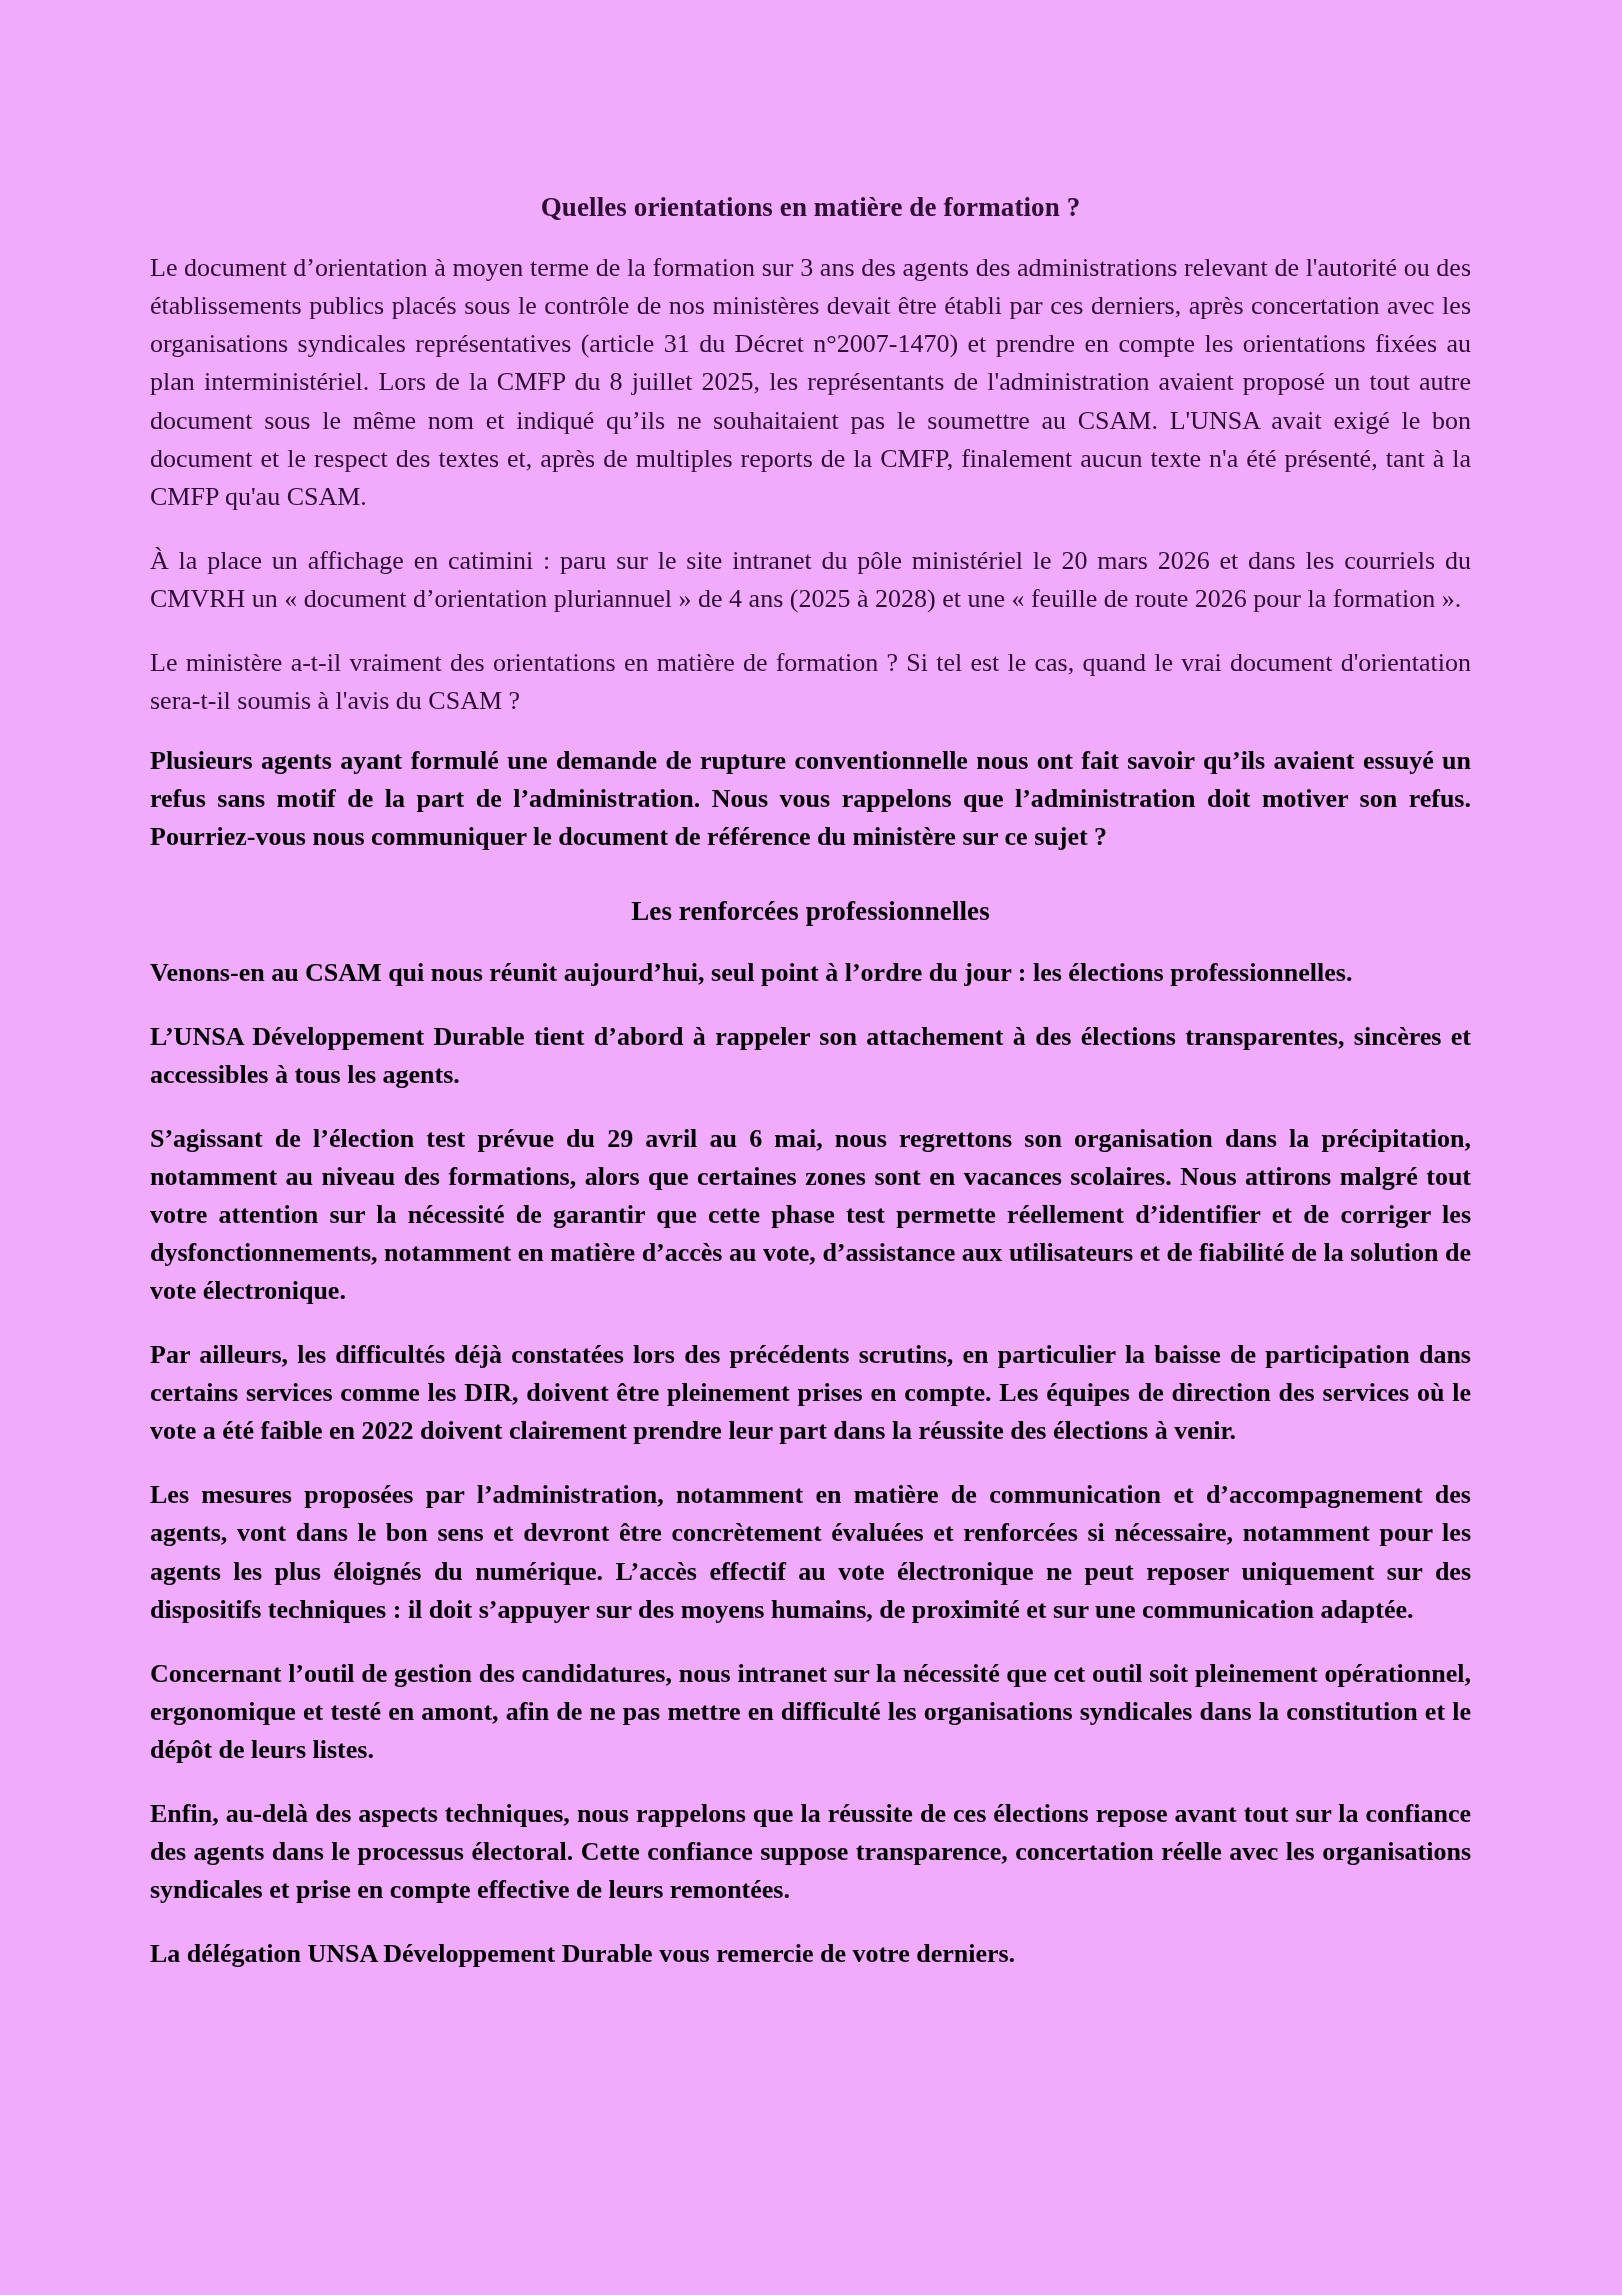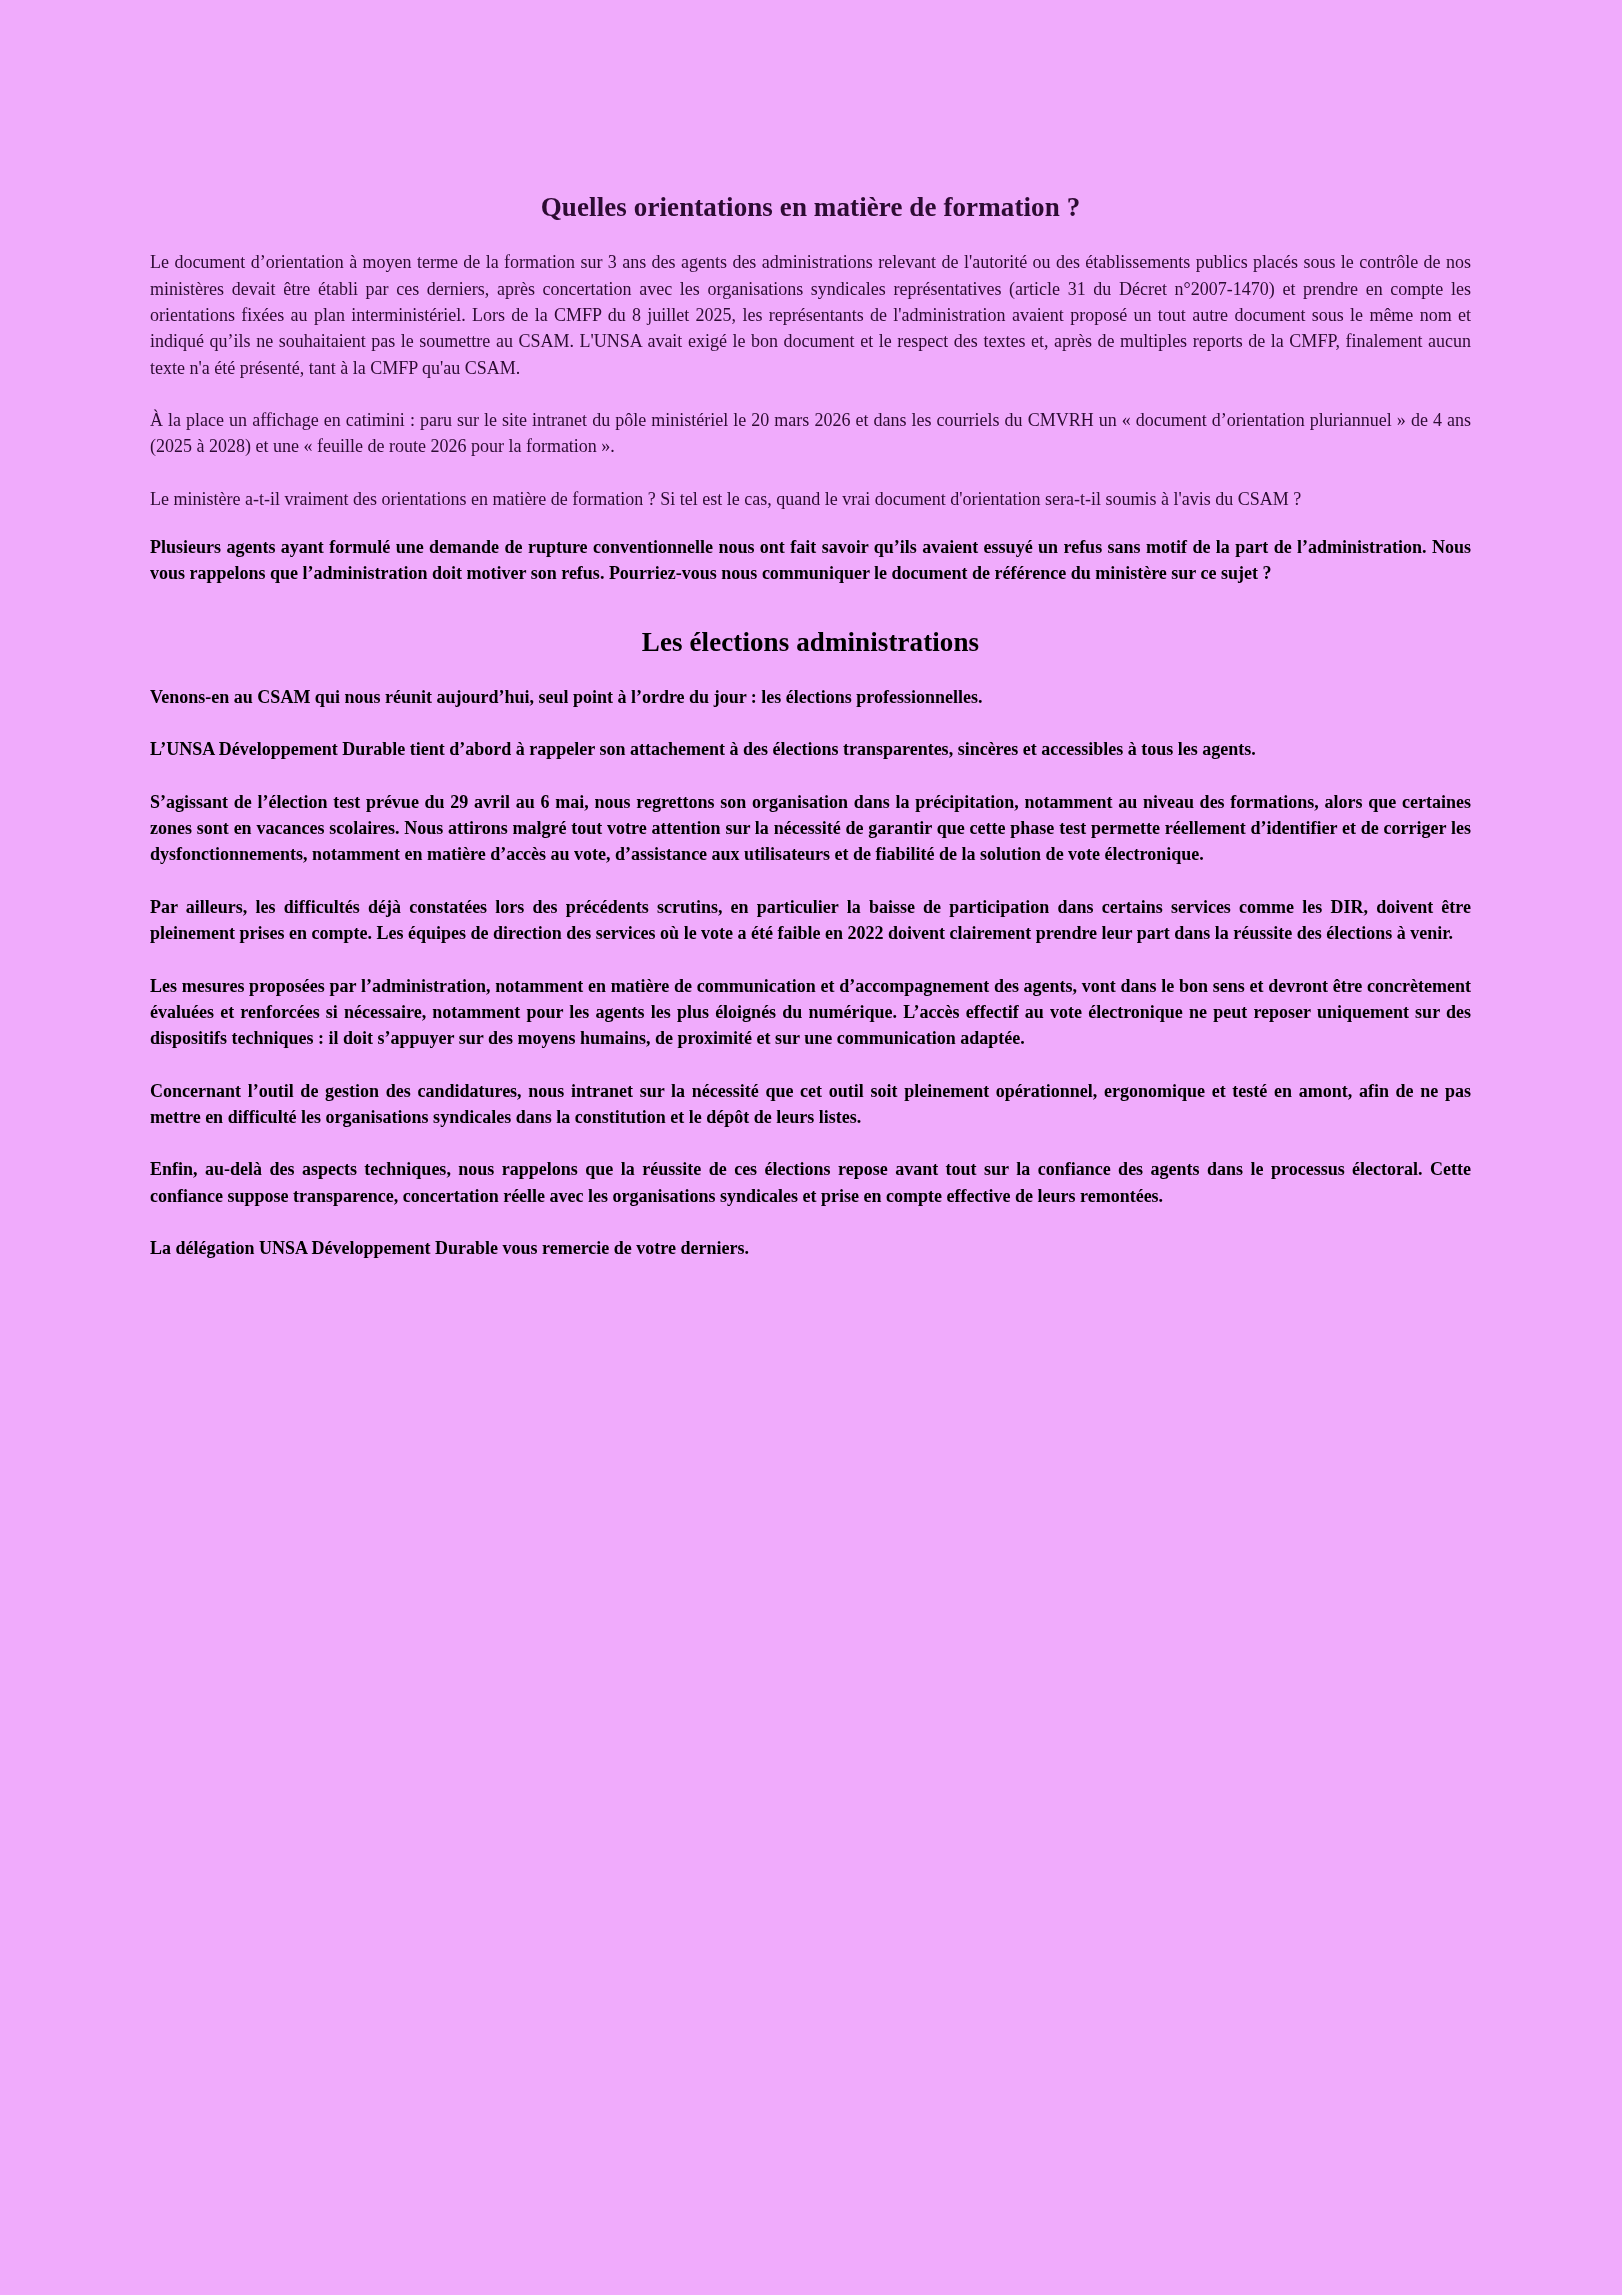--- a/index.html
+++ b/index.html
@@ -37,21 +37,21 @@
   }
   h2.section-heading.purple { color: #2d0b33; }
   h2.section-heading.black  { color: #000000; }
 
   h2.heading-spaced-top {
     margin-top: 38px;
   }
 
   p.para {
     font-family: "Liberation Serif", "DejaVu Serif", serif;
-    font-size: 18px;
+    font-size: 26px;
     line-height: 1.465;
     text-align: justify;
     text-justify: inter-word;
     margin: 0 0 26px 0;
     hyphens: none;
   }
   p.para.purple { color: #2d0b33; }
   p.para.black  { color: #000000; font-weight: bold; }
   p.para.tight  { margin-bottom: 22px; }
   p.para:last-child { margin-bottom: 0; }
@@ -66,21 +66,21 @@
 
     <p class="para purple">Le document d’orientation à moyen terme de la formation sur 3 ans des agents des administrations relevant de l'autorité ou des établissements publics placés sous le contrôle de nos ministères devait être établi par ces derniers, après concertation avec les organisations syndicales représentatives (article 31 du Décret n°2007-1470) et prendre en compte les orientations fixées au plan interministériel. Lors de la CMFP du 8 juillet 2025, les représentants de l'administration avaient proposé un tout autre document sous le même nom et indiqué qu’ils ne souhaitaient pas le soumettre au CSAM. L'UNSA avait exigé le bon document et le respect des textes et, après de multiples reports de la CMFP, finalement aucun texte n'a été présenté, tant à la CMFP qu'au CSAM.</p>
 
     <p class="para purple">À la place un affichage en catimini : paru sur le site intranet du pôle ministériel le 20 mars 2026 et dans les courriels du CMVRH un « document d’orientation pluriannuel » de 4 ans (2025 à 2028) et une « feuille de route 2026 pour la formation ».</p>
 
     <p class="para purple tight">Le ministère a-t-il vraiment des orientations en matière de formation ? Si tel est le cas, quand le vrai document d'orientation sera-t-il soumis à l'avis du CSAM ?</p>
 
 
     <p class="para black tight">Plusieurs agents ayant formulé une demande de rupture conventionnelle nous ont fait savoir qu’ils avaient essuyé un refus sans motif de la part de l’administration. Nous vous rappelons que l’administration doit motiver son refus.  Pourriez-vous nous communiquer le document de référence du ministère sur ce sujet ?</p>
 
-    <h2 class="section-heading black heading-spaced-top">Les élections administrations</h2>
+    <h2 class="section-heading black heading-spaced-top">Les renforcées professionnelles</h2>
 
     <p class="para black">Venons-en au CSAM qui nous réunit aujourd’hui, seul point à l’ordre du jour : les élections professionnelles.</p>
 
     <p class="para black">L’UNSA Développement Durable tient d’abord à rappeler son attachement à des élections transparentes, sincères et accessibles à tous les agents.</p>
 
     <p class="para black">S’agissant de l’élection test prévue du 29 avril au 6 mai, nous regrettons son organisation dans la précipitation, notamment au niveau des formations, alors que certaines zones sont en vacances scolaires. Nous attirons malgré tout votre attention sur la nécessité de garantir que cette phase test permette réellement d’identifier et de corriger les dysfonctionnements, notamment en matière d’accès au vote, d’assistance aux utilisateurs et de fiabilité de la solution de vote électronique.</p>
 
     <p class="para black">Par ailleurs, les difficultés déjà constatées lors des précédents scrutins, en particulier la baisse de participation dans certains services comme les DIR, doivent être pleinement prises en compte. Les équipes de direction des services où le vote a été faible en 2022 doivent clairement prendre leur part dans la réussite des élections à venir.</p>
 
     <p class="para black">Les mesures proposées par l’administration, notamment en matière de communication et d’accompagnement des agents, vont dans le bon sens et devront être concrètement évaluées et renforcées si nécessaire, notamment pour les agents les plus éloignés du numérique. L’accès effectif au vote électronique ne peut reposer uniquement sur des dispositifs techniques : il doit s’appuyer sur des moyens humains, de proximité et sur une communication adaptée.</p>

